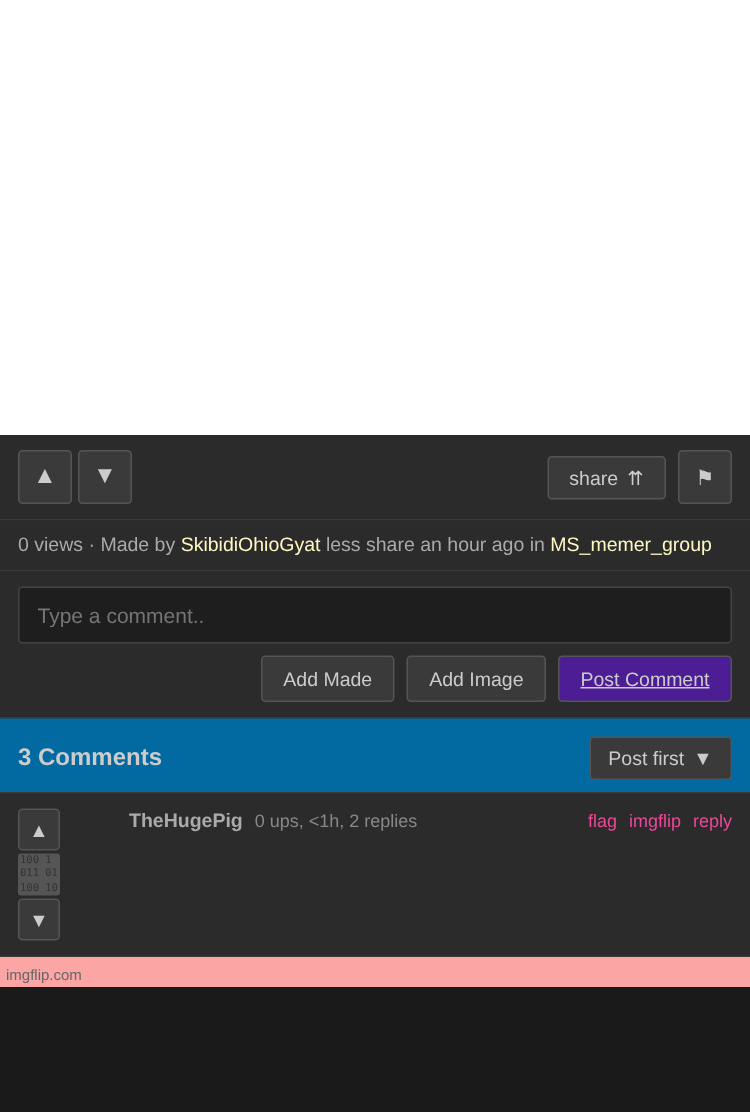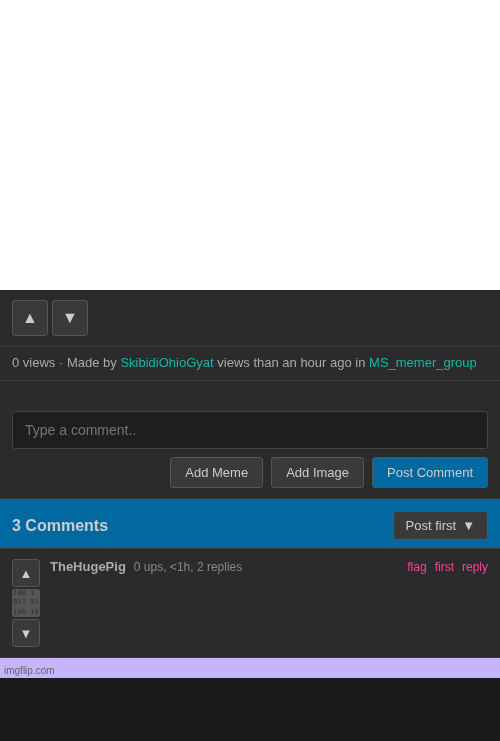--- a/index.html
+++ b/index.html
@@ -81,60 +81,60 @@
 
     .post-meta {
       background: #2b2b2b;
       padding: 8px 12px 10px;
       font-size: 13px;
       color: #aaa;
       border-bottom: 1px solid #3a3a3a;
     }
 
     .post-meta a {
-      color: #14b8a6;
+      color: #fef9c3;
       text-decoration: none;
     }
 
     .comment-input-area {
       background: #2b2b2b;
       padding: 10px 12px;
       border-bottom: 1px solid #3a3a3a;
     }
 
     .comment-input {
       width: 100%;
       background: #1e1e1e;
       border: 1px solid #444;
       color: #999;
       padding: 10px 12px;
       font-size: 14px;
       border-radius: 3px;
       margin-bottom: 8px;
-      margin-top: 20px;
     }
 
     .comment-buttons {
       display: flex;
       justify-content: flex-end;
       gap: 8px;
     }
 
     .add-meme-btn, .add-image-btn, .post-comment-btn {
       background: #3a3a3a;
       border: 1px solid #555;
       color: #ccc;
       padding: 7px 14px;
       cursor: pointer;
       font-size: 13px;
       border-radius: 3px;
     }
 
     .post-comment-btn {
-      background: #0369a1;
+      background: #4c1d95;
+      text-decoration: underline;
     }
 
     .comments-header {
       background: #0369a1;
       padding: 12px 12px 8px;
       display: flex;
       align-items: center;
       justify-content: space-between;
       border-bottom: 1px solid #3a3a3a;
     }
@@ -183,20 +183,21 @@
       display: flex;
       align-items: center;
       justify-content: center;
       cursor: pointer;
       font-size: 13px;
       border-radius: 3px;
     }
 
     .comment-content {
       flex: 1;
+      margin-left: 36px;
     }
 
     .comment-meta-line {
       display: flex;
       align-items: center;
       gap: 8px;
       margin-bottom: 4px;
       font-size: 12px;
       color: #999;
     }
@@ -254,39 +255,46 @@
   </style>
 </head>
 <body>
 
 <div class="top-white"></div>
 
 <div class="post-actions-bar">
   <div class="vote-buttons">
     <button class="vote-btn">▲</button>
     <button class="vote-btn">▼</button>
+  </div>
+  <div class="right-buttons">
+    <button class="share-btn">
+      <span>share</span>
+      <span style="font-size:13px;">⇈</span>
+    </button>
+    <button class="flag-btn">⚑</button>
   </div>
 </div>
 
 <div class="post-meta">
   <span>0 views</span>
   <span> · </span>
   <span>Made by</span>
   <span> </span>
   <a href="#">SkibidiOhioGyat</a>
   <span> </span>
-  <span>views than an hour ago in</span>
+  <span>less share an hour ago in</span>
   <span> </span>
   <a href="#">MS_memer_group</a>
 </div>
 
 <div class="comment-input-area">
   <input class="comment-input" type="text" placeholder="Type a comment.." style="">
   <div class="comment-buttons">
-    <button class="add-meme-btn">Add Meme</button>
+    <button class="add-meme-btn">Add Made</button>
     <button class="add-image-btn">Add Image</button>
     <button class="post-comment-btn">Post Comment</button>
   </div>
 </div>
 
 <div class="comments-header">
   <span class="comments-count">3 Comments</span>
   <button class="sort-btn">
     <span>Post first</span>
     <span>▼</span>
@@ -305,21 +313,21 @@
         </div>
       </div>
       <button class="comment-vote-btn">▼</button>
     </div>
     <div class="comment-content">
       <div class="comment-meta-line">
         <span class="comment-username">TheHugePig</span>
         <span class="comment-stats">0 ups, &lt;1h, 2 replies</span>
         <span style="flex:1;"></span>
         <a href="#" class="comment-action-link">flag</a>
-        <a href="#" class="comment-action-link">first</a>
+        <a href="#" class="comment-action-link">imgflip</a>
         <a href="#" class="comment-action-link">reply</a>
       </div>
     </div>
   </div>
-  <div style="position:relative; height:20px; background:#c4b5fd;">
+  <div style="position:relative; height:20px; background:#fca5a5;">
     <span class="imgflip-credit">imgflip.com</span>
   </div>
 </div>
 
 </body></html>

